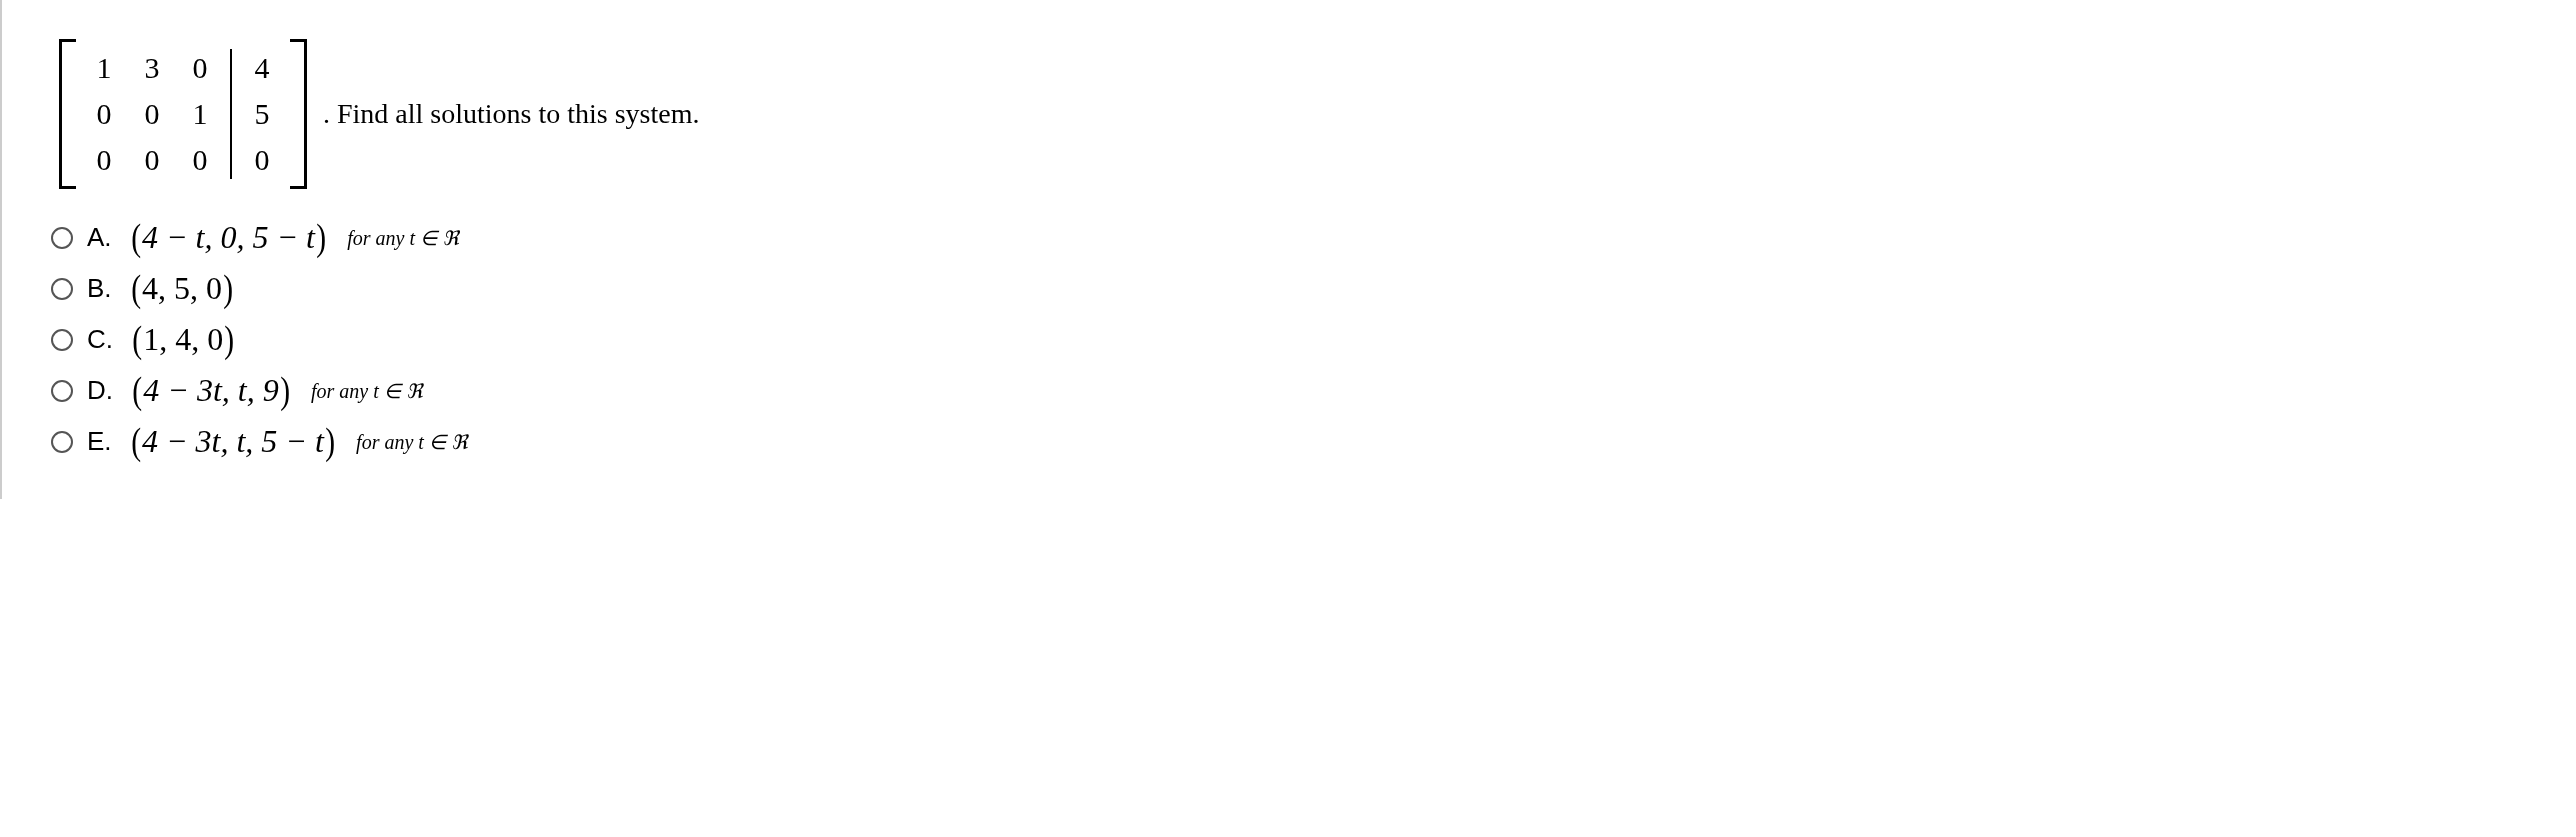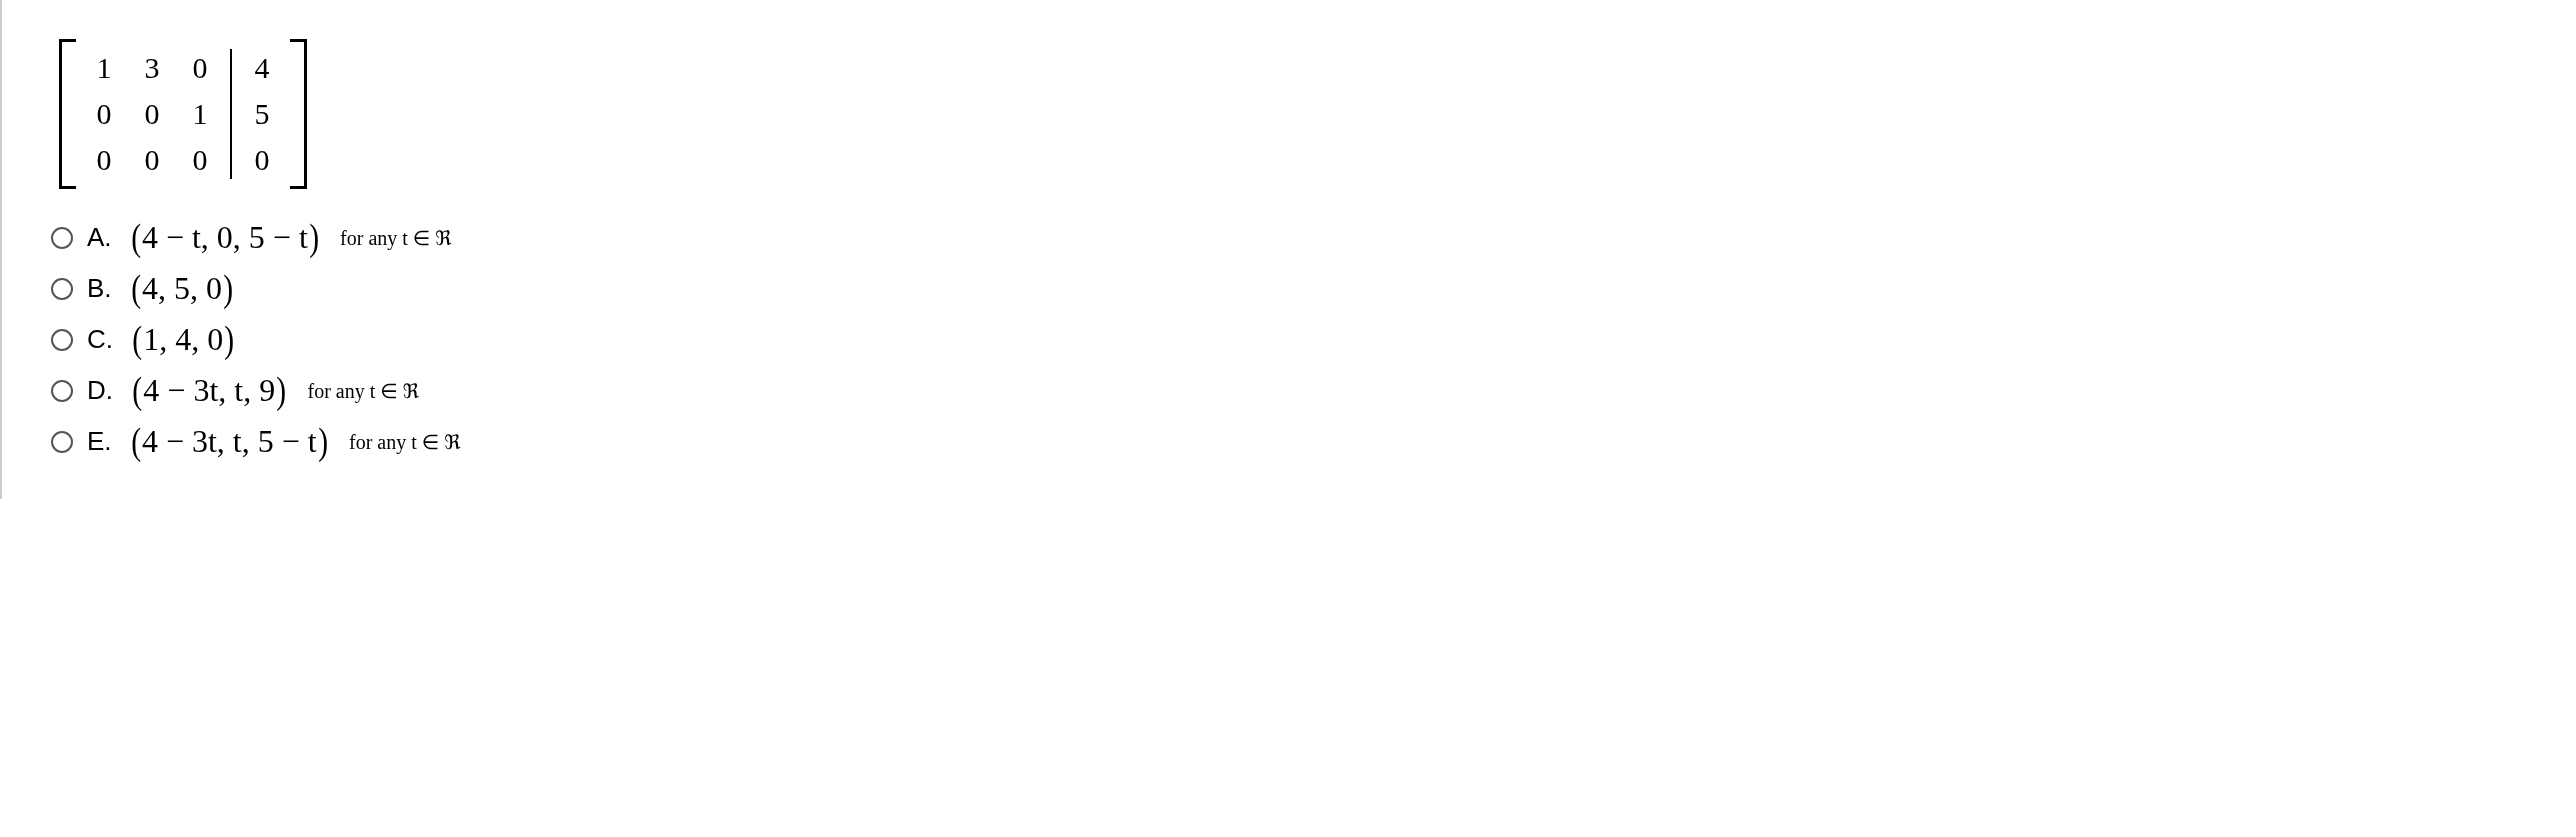--- a/index.html
+++ b/index.html
@@ -88,21 +88,21 @@
       font-size: 32px;
       display: inline-flex;
       align-items: center;
     }
     .paren .lp, .paren .rp {
       font-size: 37px;
       line-height: 1;
       font-stretch: condensed;
       transform: scaleX(0.8);
     }
-    .italic-t { }
+    .italic-t { font-style: italic; }
     .suffix-text {
       font-size: 20px;
       margin-left: 6px;
     }
   </style>
 </head>
 <body>
 
 <div class="question-row">
 
@@ -139,20 +139,21 @@
             </tr>
         <tr>
               <td>0</td>
             </tr>
       </tbody>
         </table>
     </span>
     <span class="bracket right"></span>
   </span>
 
+  <span>. Find all solutions to this system.</span>
 </div>
 
 <div class="options">
 
   <div class="option">
     <span class="radio"></span>
     <span class="option-label">A.</span>
     <span class="paren">
       <span class="lp">(</span>
       <span class="italic-t">4 − t, 0, 5 − t</span>

